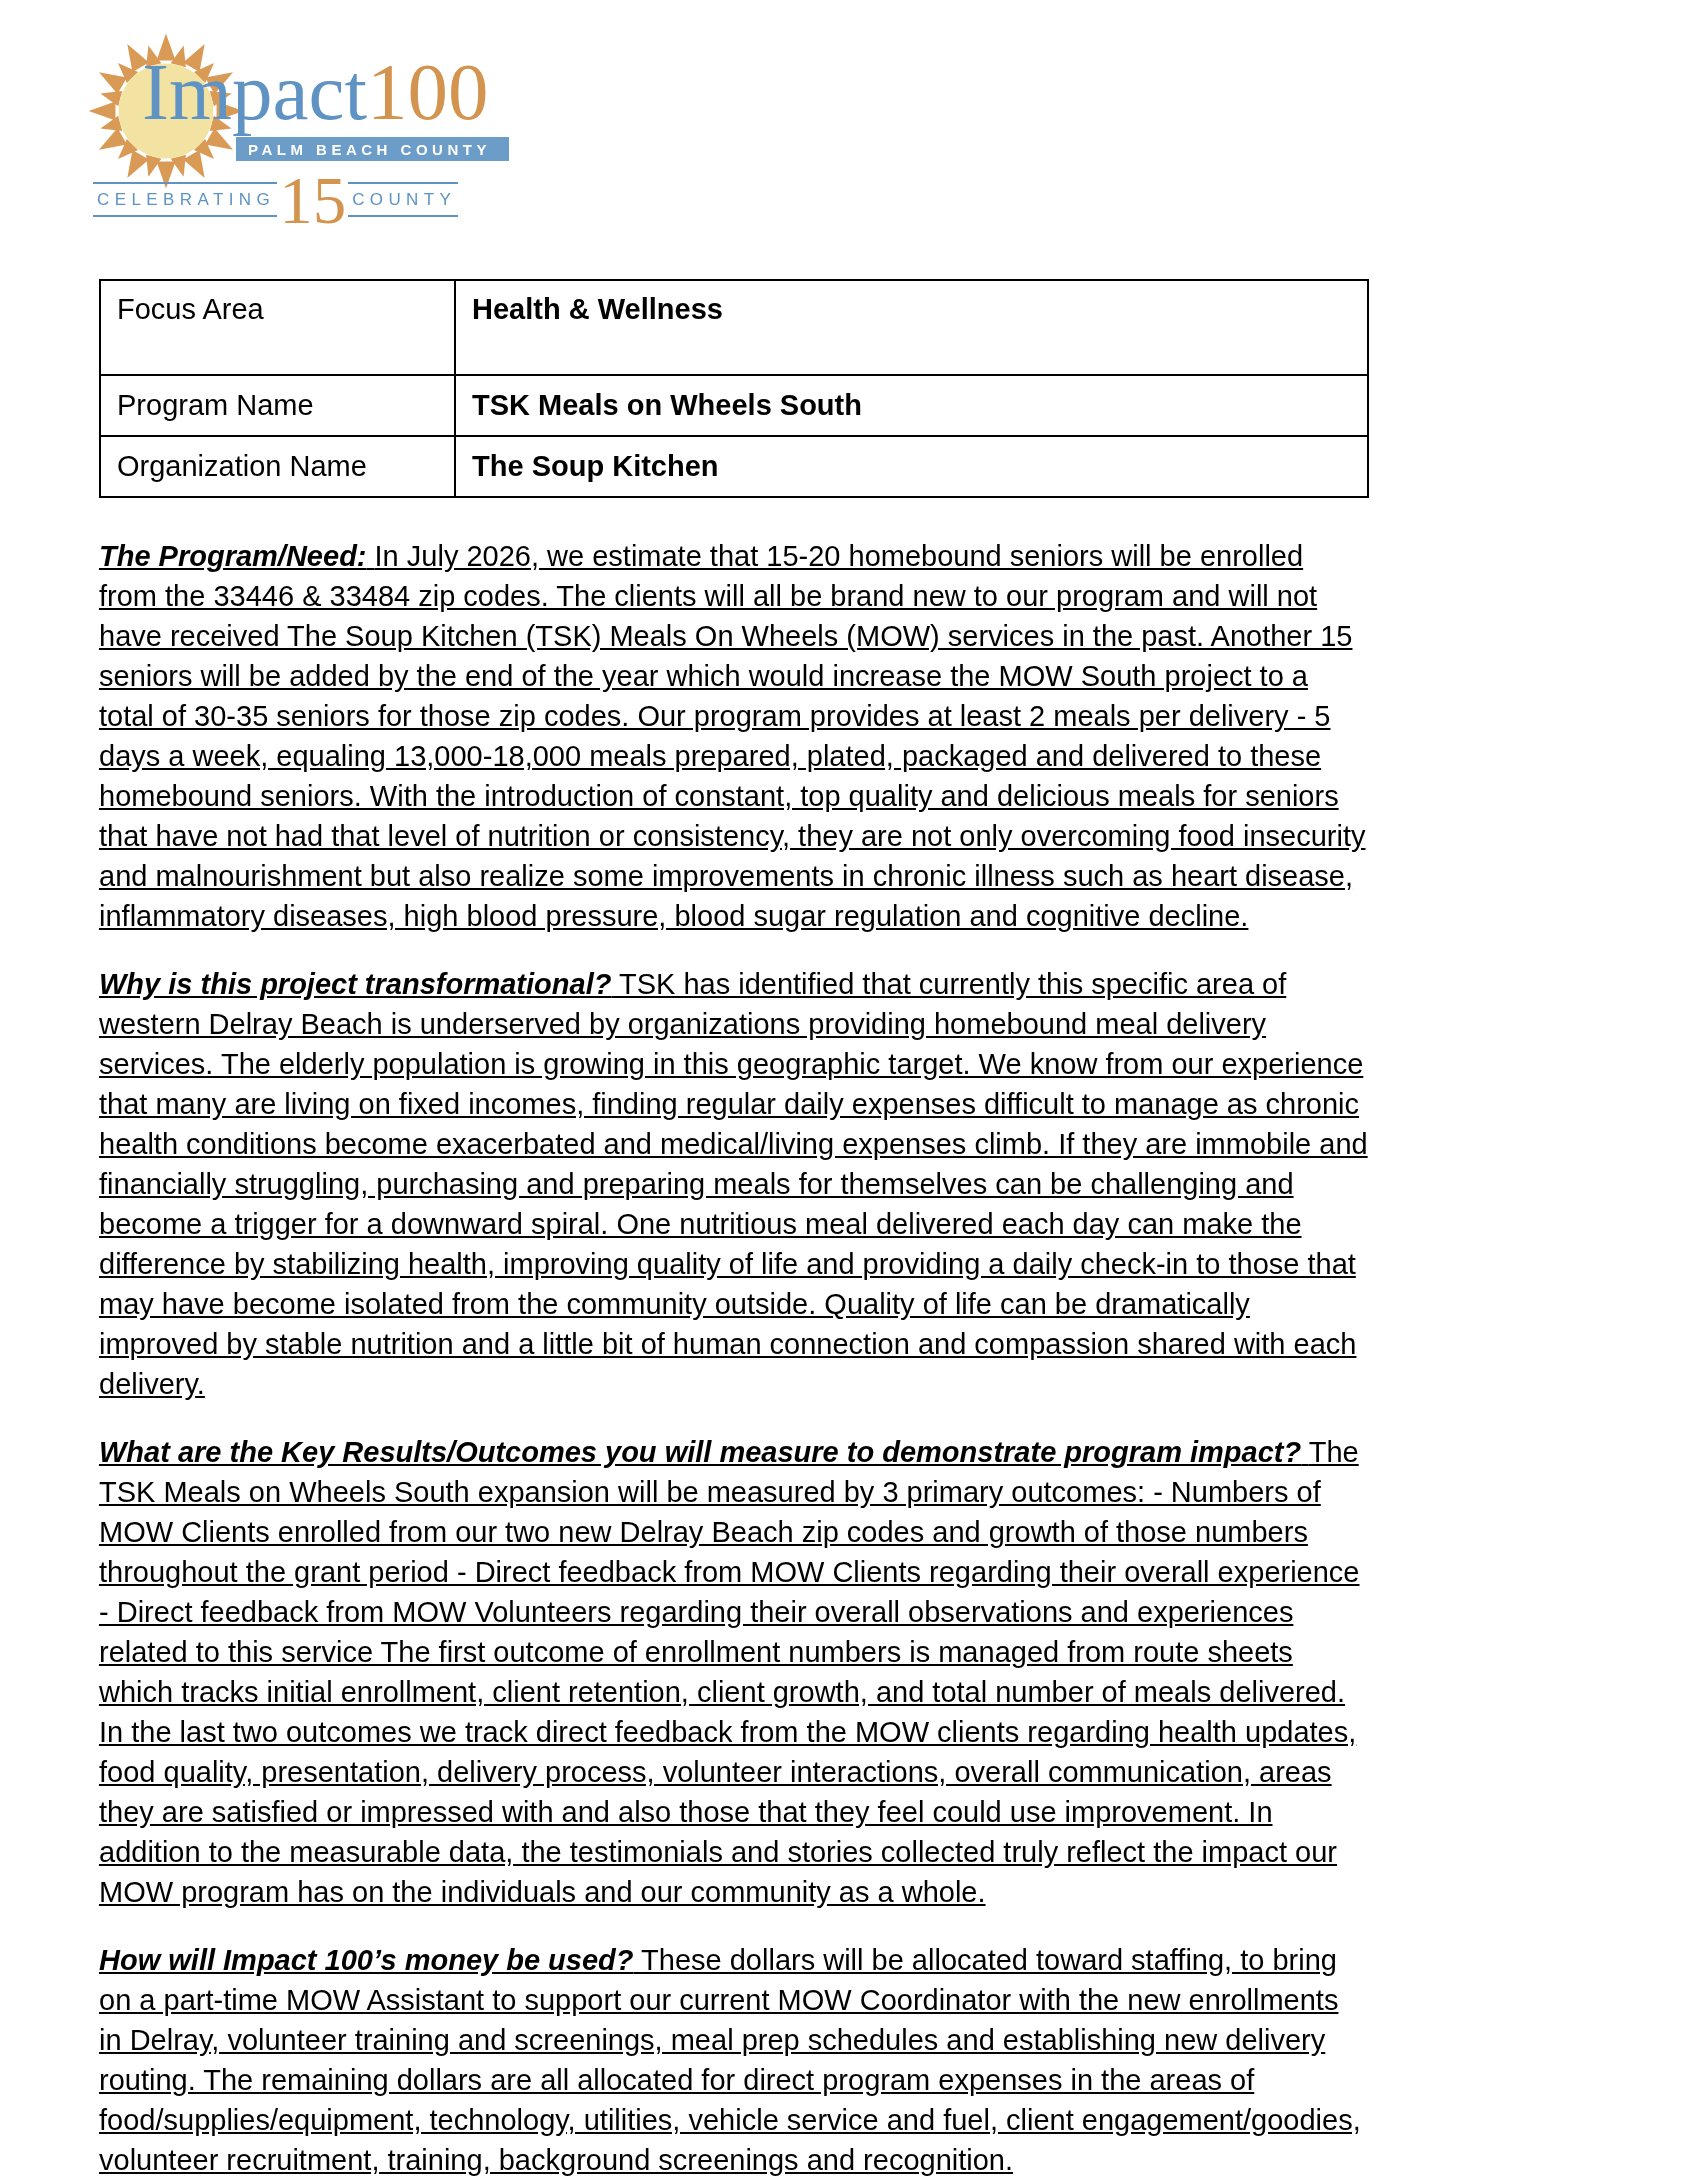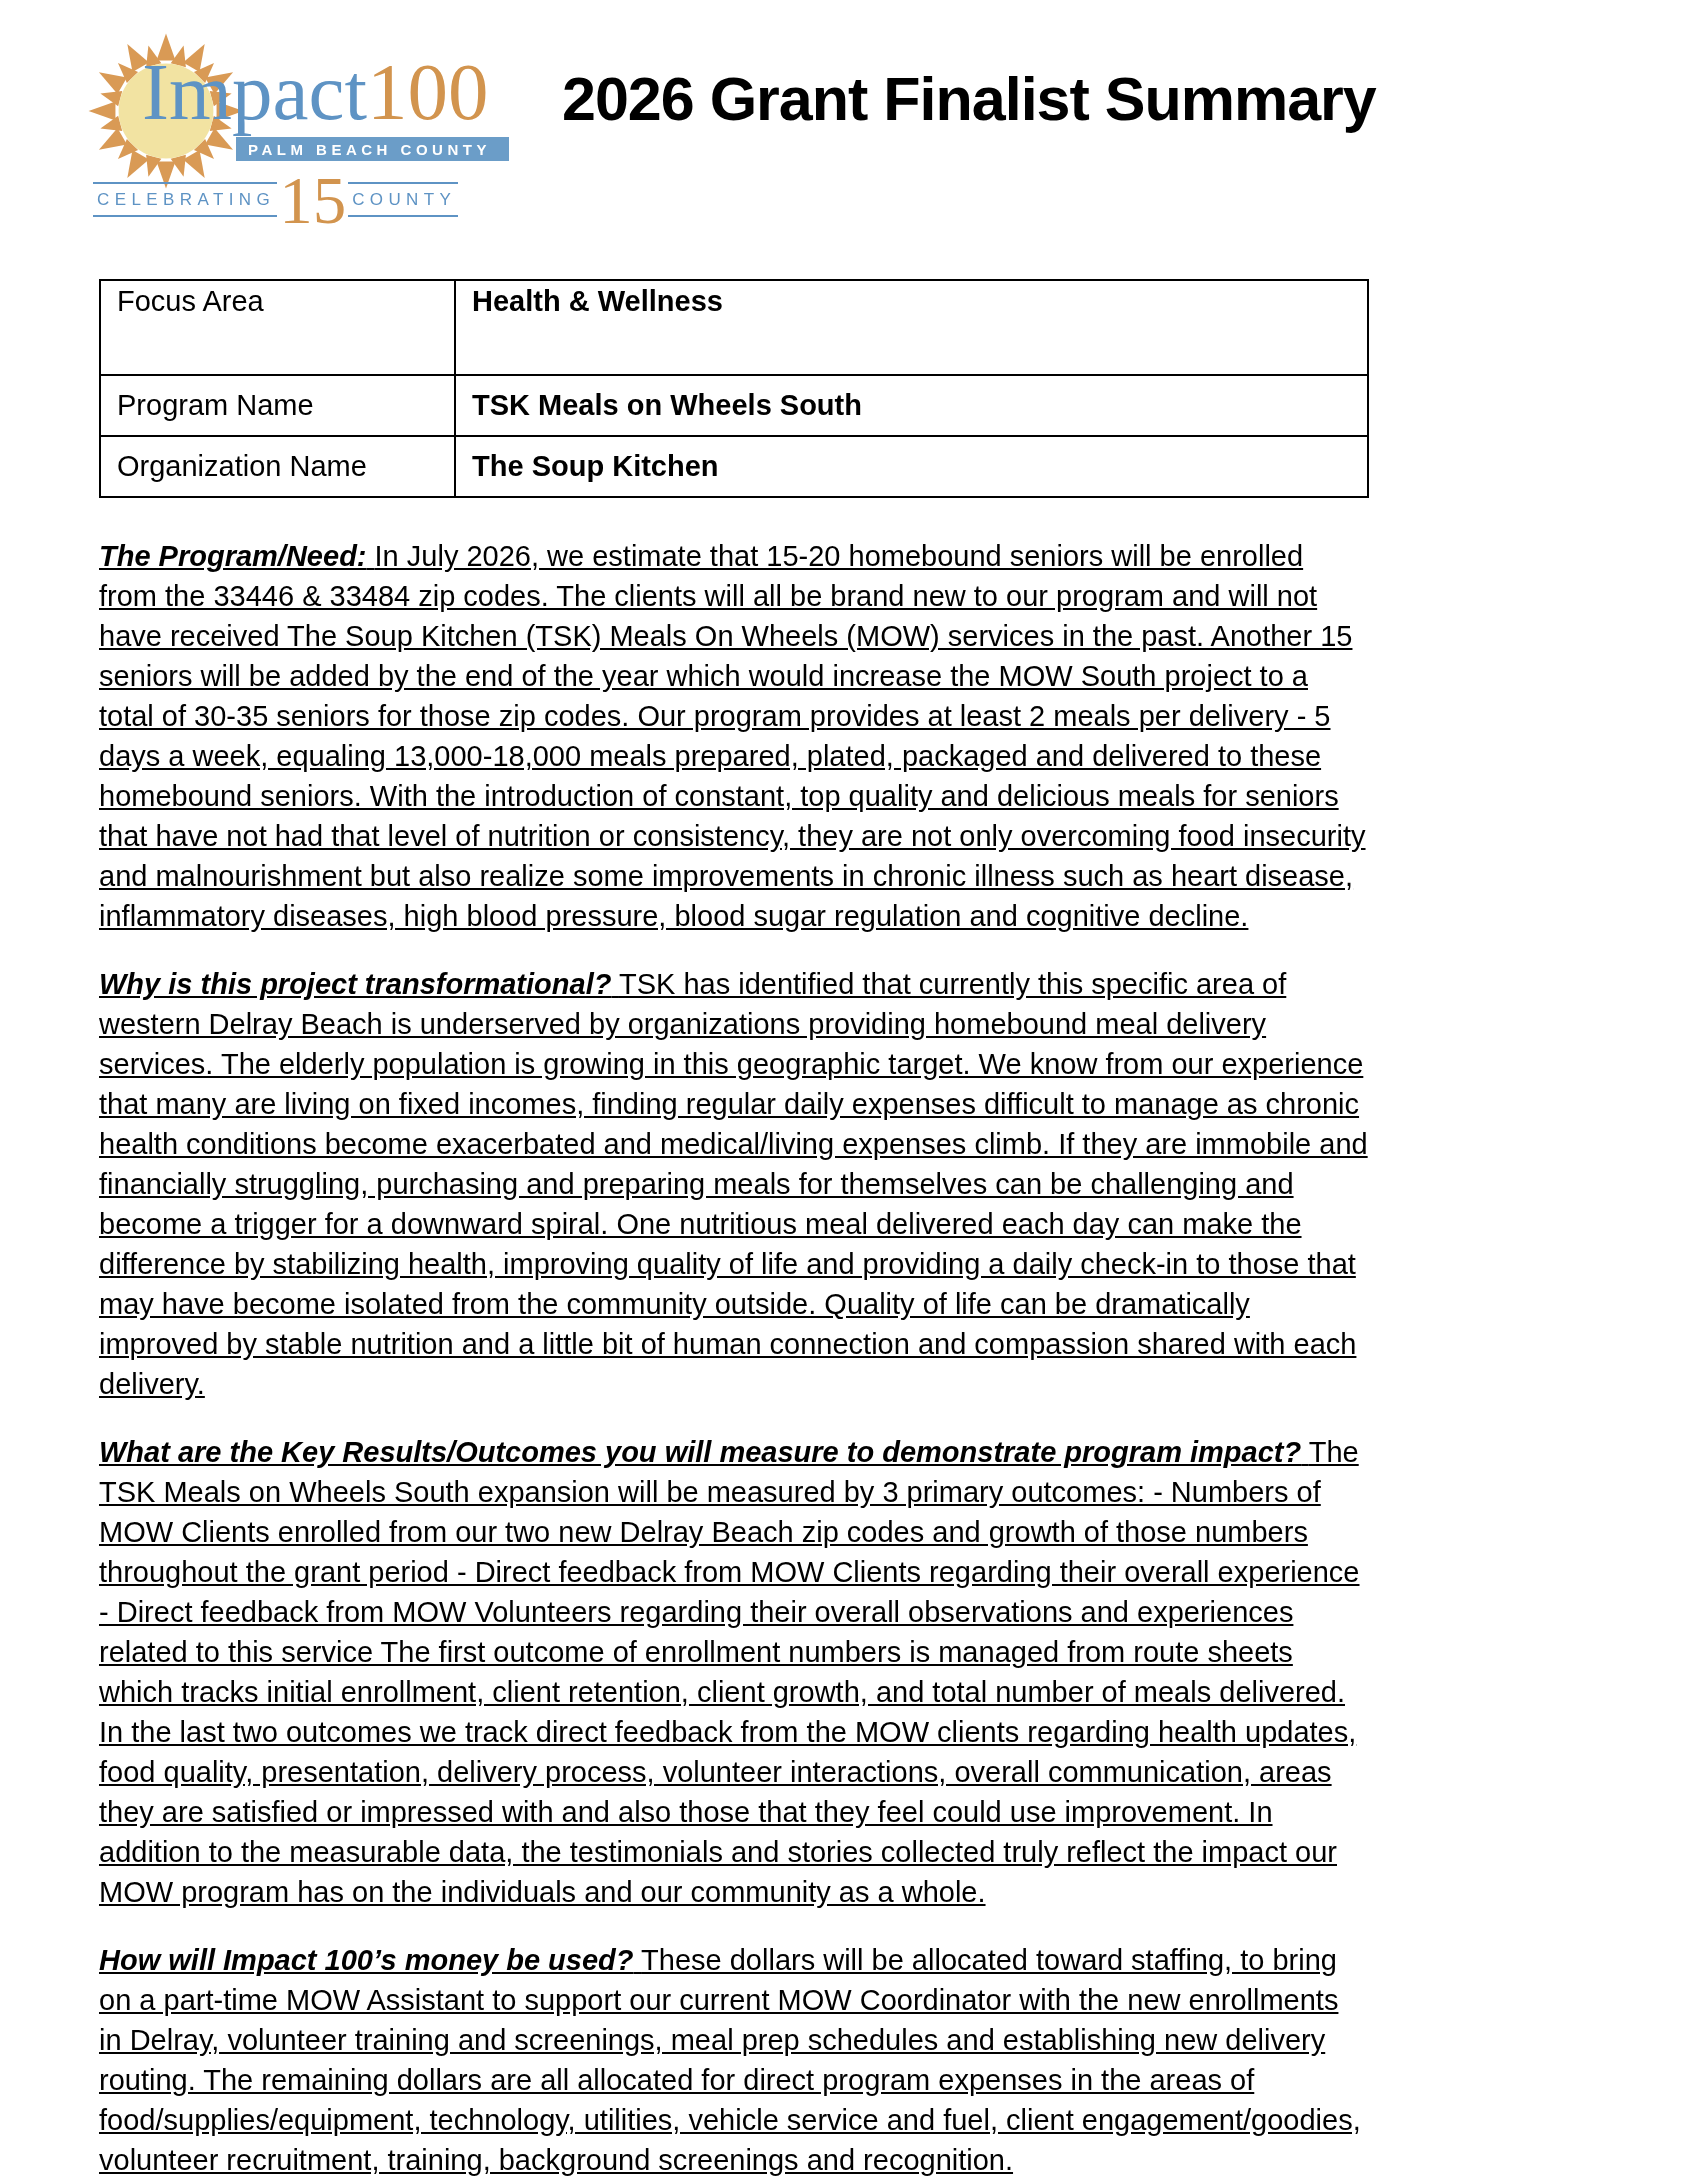--- a/index.html
+++ b/index.html
@@ -31,21 +31,21 @@
               white-space:nowrap;text-align:right;}
 
   
   .content-wrap{padding:0 89px 0 99px;}
   table.summary{border-collapse:collapse;width:100%;margin-top:51px;table-layout:fixed;}
   table.summary td{border:2px solid #000;font-size:29px;vertical-align:middle;
                    padding:10px 14px 10px 16px;}
   table.summary col.c-label{width:28%;}
   table.summary td.row-value{font-weight:bold;}
   tr.row-tall{height:95px;}
-  tr.row-tall td{vertical-align:top;padding-top:4px;}
+  tr.row-tall td{vertical-align:top;padding-top:12px;}
   tr.row-std{height:61px;}
 
   
   .content{margin-top:38px;}
   .content p{margin:0 0 28px 0;font-size:29px;line-height:40px;text-align:left;text-decoration:underline;}
   .para-lead{font-weight:bold;font-style:italic;}
   .para-text::before{content:" ";}
 </style>
 </head>
 <body>
@@ -88,21 +88,20 @@
         <span class="impact">Impact</span><span class="hundred">100</span>
       </div>
       <div class="logo-banner">PALM BEACH COUNTY</div>
       <div class="logo-celebrate">
         <span class="cel-word">CELEBRATING</span>
         <span class="cel-num">15</span>
         <span class="cel-word">COUNTY</span>
       </div>
     </div>
 
-    <h1 class="page-title">2026 Grant Finalist Summary</h1>
   </div>
 
   <div class="content-wrap">
 
     <table class="summary">
       <colgroup>
           <col class="c-label">
           <col class="c-value">
         </colgroup>
       <tbody>

